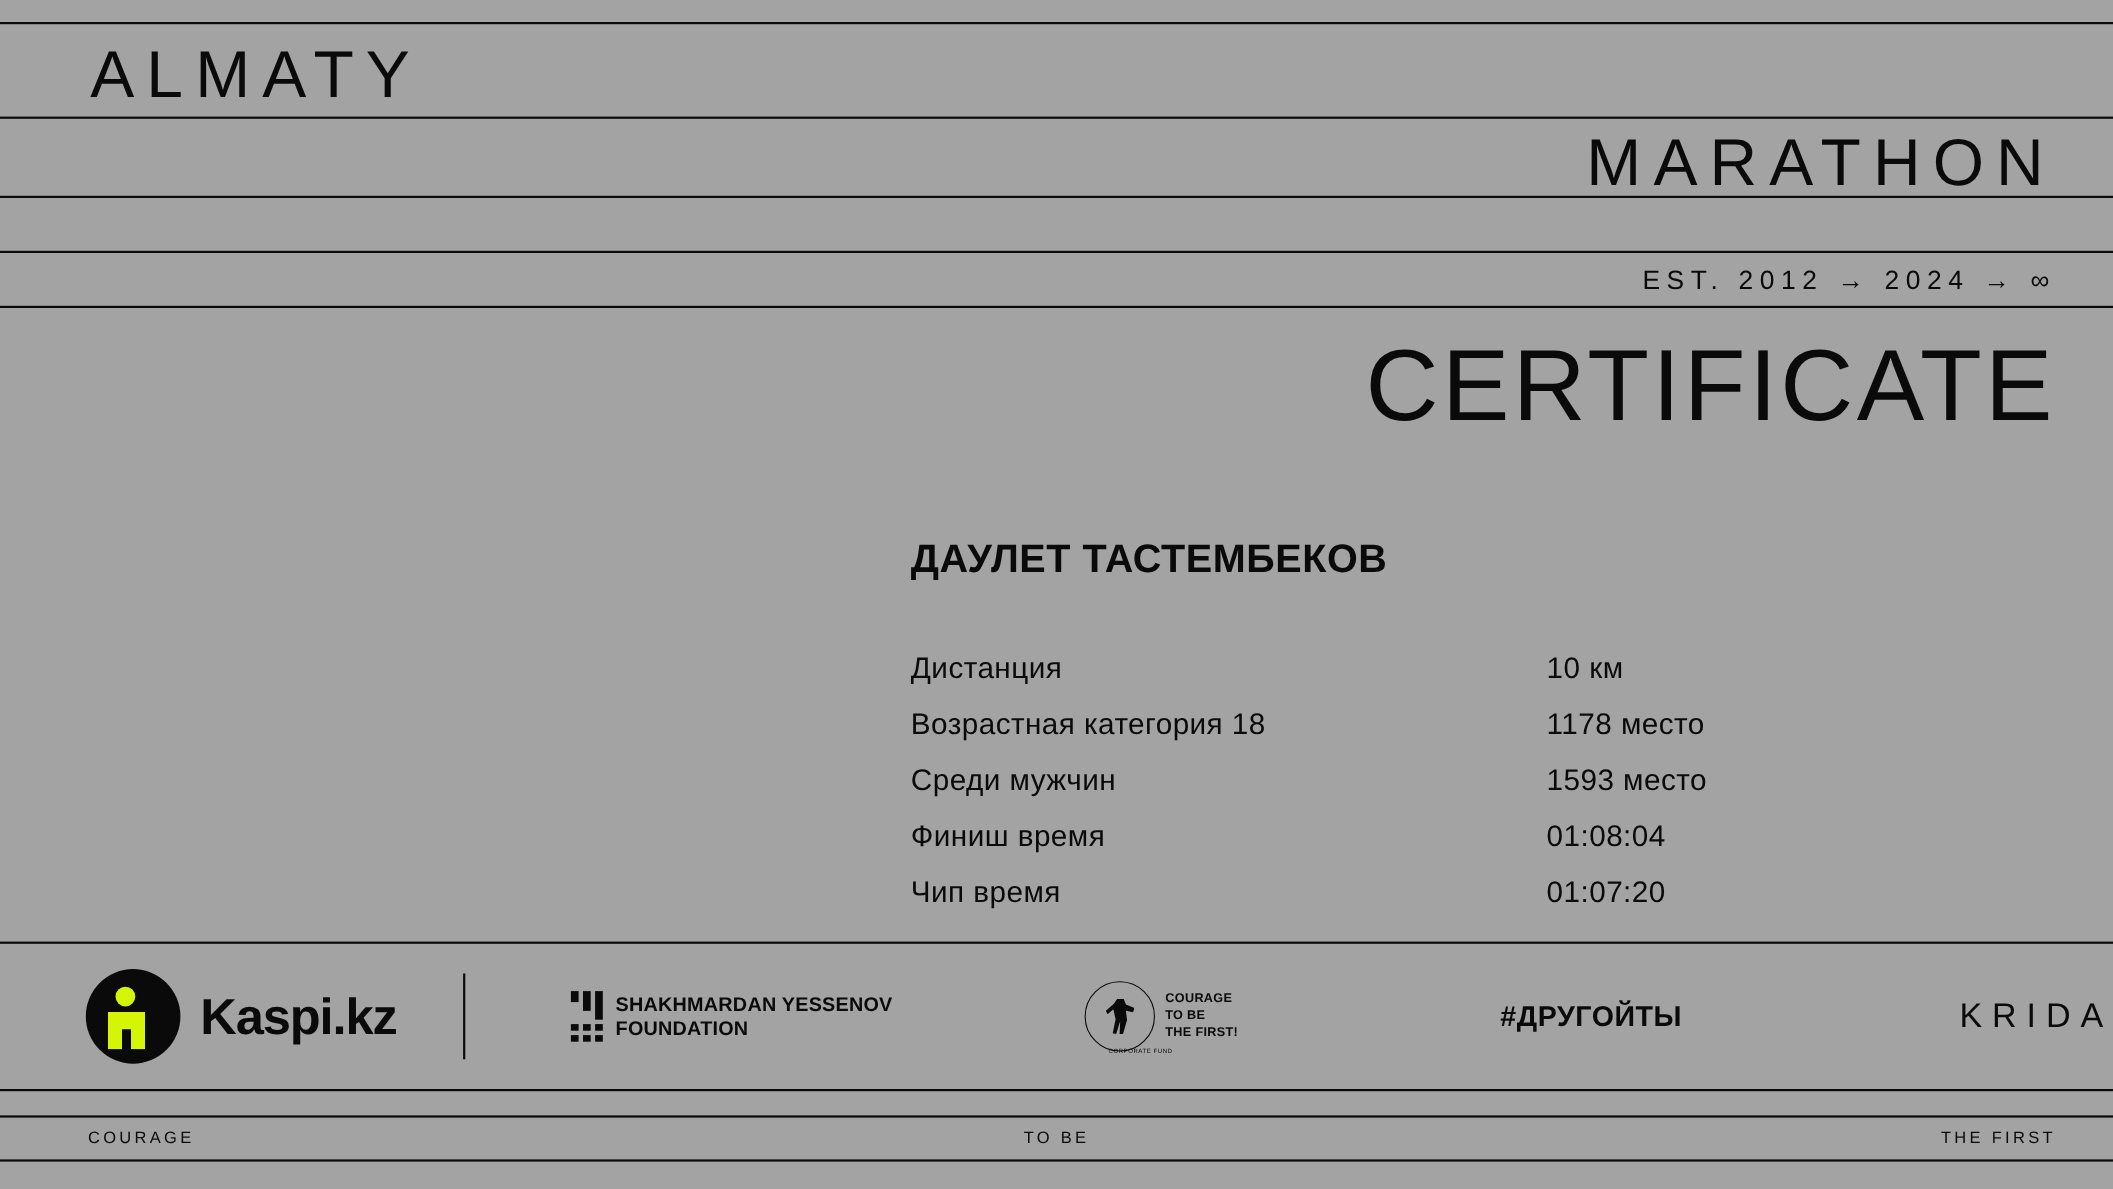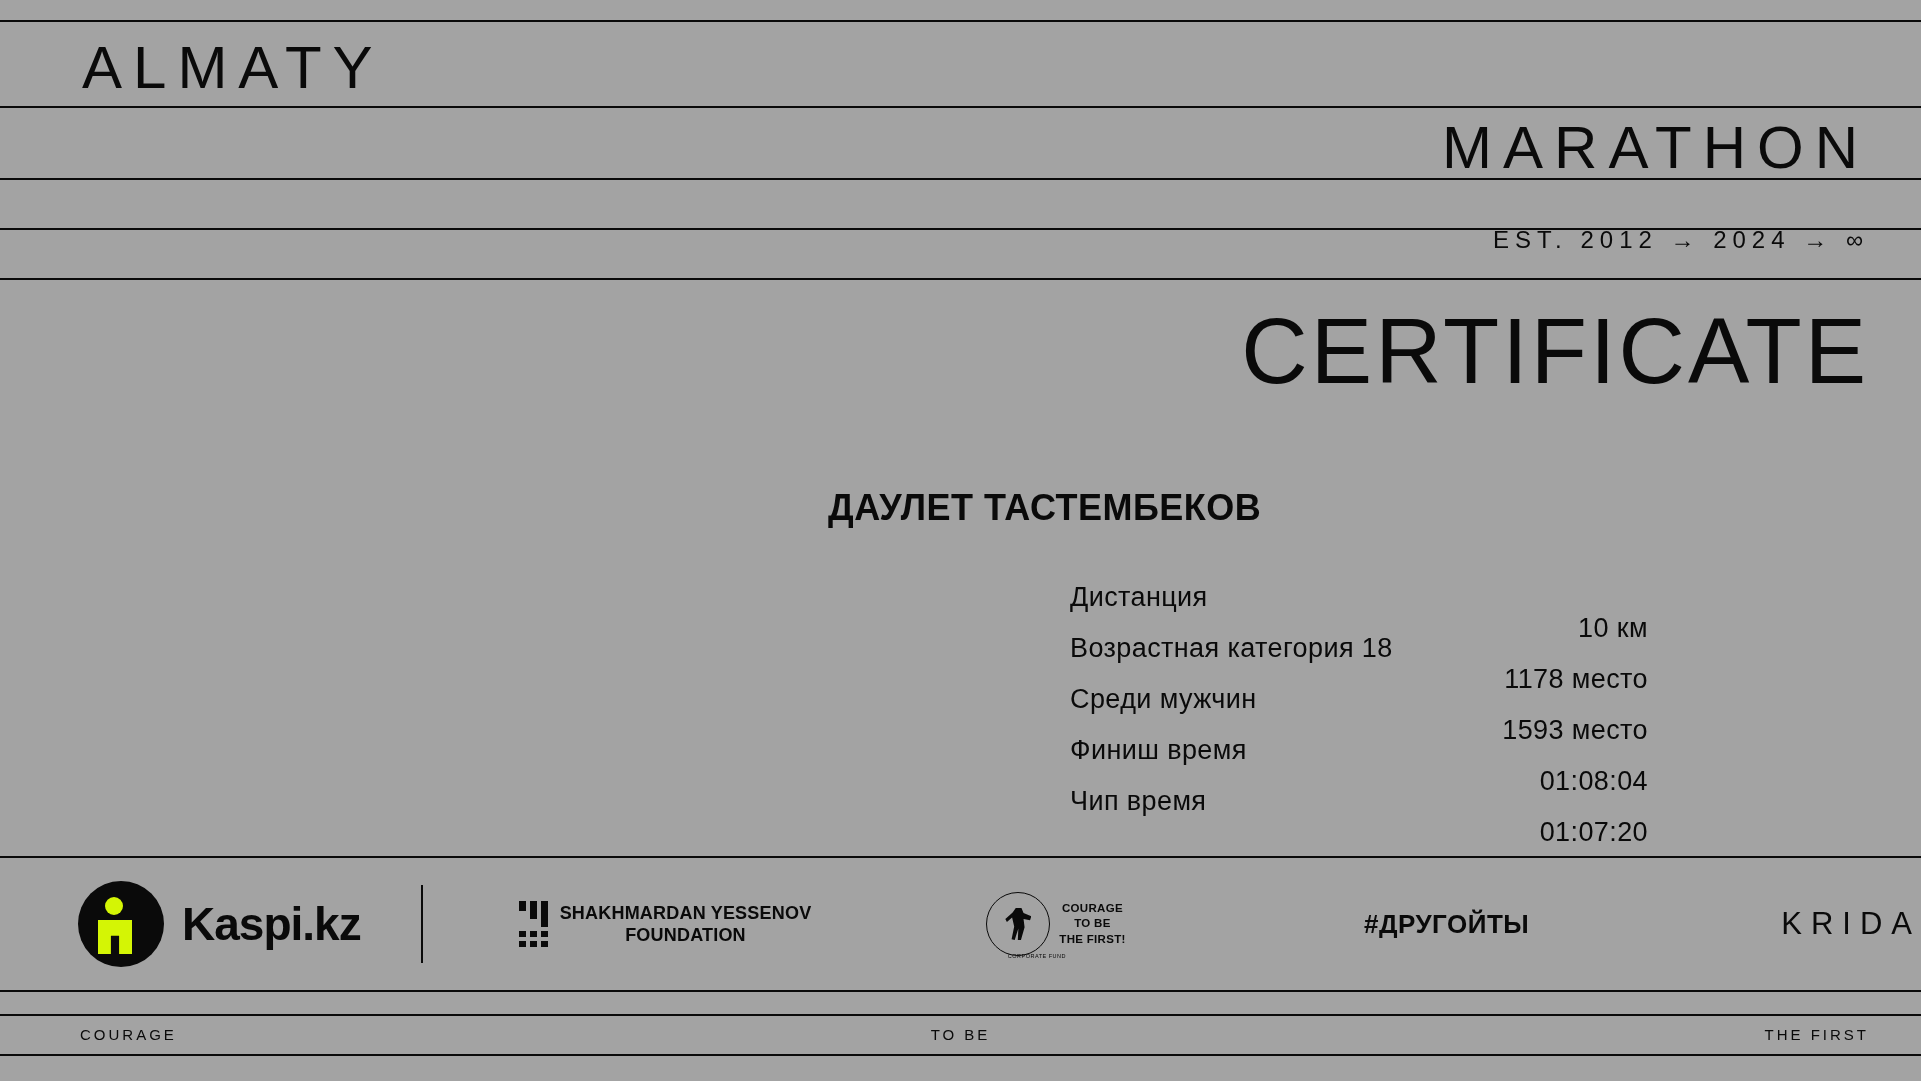--- a/index.html
+++ b/index.html
@@ -49,21 +49,21 @@
     top: 118px;
     font-size: 60px;
     letter-spacing: 11px;
     font-weight: 400;
     line-height: 1;
     white-space: nowrap;
   }
   .est {
     position: absolute;
     right: 52px;
-    top: 228px;
+    top: 244px;
     font-size: 24px;
     letter-spacing: 6px;
     font-weight: 400;
     line-height: 1;
     white-space: nowrap;
   }
 
   
   .cert-title {
     position: absolute;
@@ -91,44 +91,42 @@
   
   .results {
     position: absolute;
     left: 828px;
     top: 582px;
     width: 820px;
   }
   .row {
     display: flex;
     height: 51px;
-    align-items: flex-end;
+    align-items: center;
     font-size: 27px;
     letter-spacing: 0.4px;
-    flex-direction: column;
   }
   .row .label { width: 578px; white-space: nowrap; }
   .row .value { white-space: nowrap; }
 
   
   .sponsors {
     position: absolute;
     left: 0;
     top: 858px;
     width: 1921px;
     height: 132px;
     display: flex;
     align-items: center;
   }
   .sp {
     display: flex;
     align-items: center;
     justify-content: center;
     height: 132px;
-    text-align: center;
   }
   .kaspi { margin-left: 78px; display: flex; align-items: center; gap: 18px; }
   .kaspi-mark {
     width: 86px; height: 86px; border-radius: 50%;
     background: #0a0a0a; position: relative;
   }
   .kaspi-mark::before {
     content: "";
     position: absolute;
     left: 27px; top: 16px;

